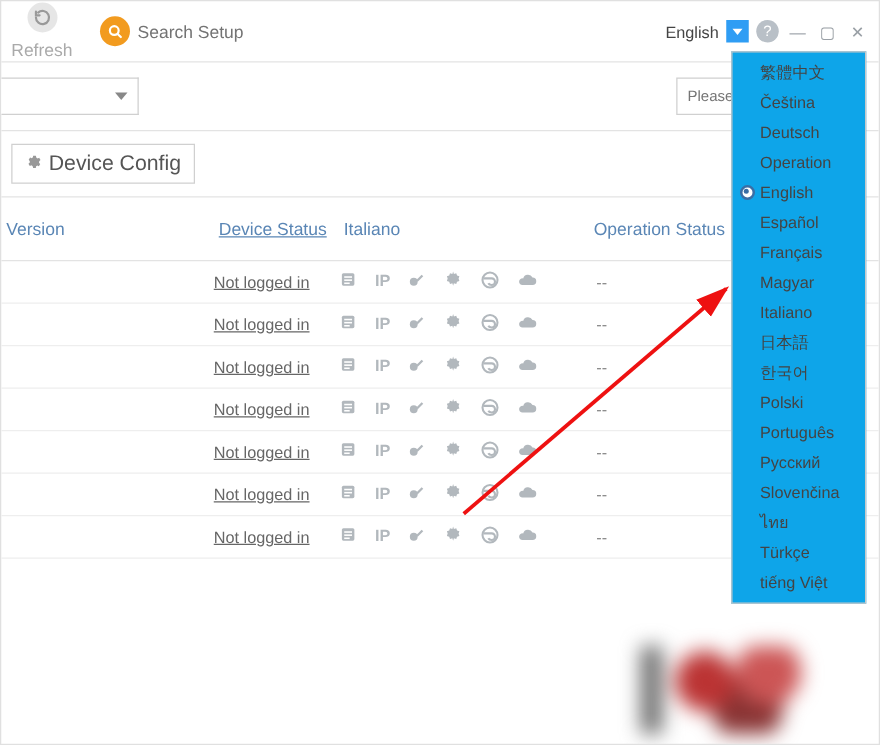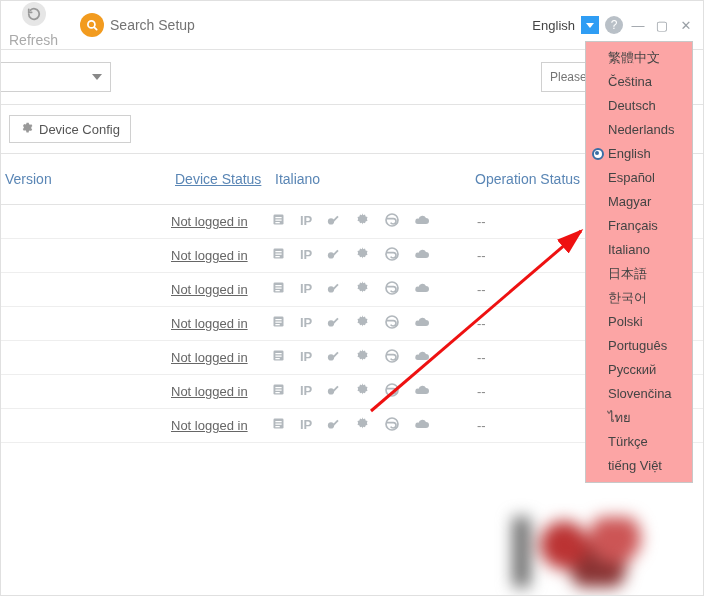--- a/index.html
+++ b/index.html
@@ -22,38 +22,38 @@
   .help { width:18px; height:18px; border-radius:50%; background:#b9c0c7; color:#fff; font-size:12px; display:flex; align-items:center; justify-content:center; }
 
   
   .search-row { height:56px; border-top:1px solid #e3e3e3; border-bottom:1px solid #e3e3e3; display:flex; align-items:center; padding:0 12px; gap:14px; }
   .combo { width:110px; height:30px; border:1px solid #d0d0d0; background:#fff; display:flex; align-items:center; justify-content:flex-end; padding-right:8px; cursor:pointer; border-left:none; margin-left:-12px; }
   .combo .caret { width:0; height:0; border-left:5px solid transparent; border-right:5px solid transparent; border-top:6px solid #888; }
   .keywords { margin-left:auto; width:150px; height:30px; border:1px solid #d0d0d0; font-size:12px; padding:0 8px; color:#888; }
 
   
   .cfg-row { padding:10px 8px; }
-  .dev-cfg { display:inline-flex; align-items:center; gap:6px; border:1px solid #d0d0d0; padding:5px 10px; font-size:13px; color:#555; cursor:pointer; background:#fff; }
+  .dev-cfg { display:inline-flex; align-items:center; gap:6px; border:1px solid #d0d0d0; padding:5px 10px; font-size:17px; color:#555; cursor:pointer; background:#fff; }
   .gear-sm { color:#999; }
 
   
   .thead { display:flex; align-items:center; height:52px; border-top:1px solid #e3e3e3; border-bottom:1px solid #e3e3e3; font-size:14px; color:#5a86b5; padding-left:4px; }
   .col-ver { width:170px; }
   .col-status { width:100px;text-decoration:underline; }
   .col-op { width:200px; }
   .col-opstatus { flex:1; }
 
   .row { display:flex; align-items:center; height:34px; border-bottom:1px solid #eee; font-size:13px; color:#555; padding-left:0; }
   .row .col-status { color:#666; }
   .ops { display:flex; gap:14px; color:#b2b8bd; }
   .ops span { cursor:pointer; font-size:14px; }
   .dash { color:#888; font-size:13px; padding-left:6px; }
 
   
-  .lang-menu { position:absolute; top:40px; right:10px; width:108px; background:#fca5a5; border:1px solid #c8c8c8; padding:4px 0; z-index:50; }
+  .lang-menu { position:absolute; top:40px; right:10px; width:108px; background:#0ea5e9; border:1px solid #c8c8c8; padding:4px 0; z-index:50; }
   .lang-item { display:flex; align-items:center; gap:6px; padding:2px 8px 2px 22px; font-size:13px; color:#444; cursor:pointer; position:relative; line-height:20px; }
   .lang-item.selected::before { content:""; position:absolute; left:6px; top:6px; width:8px; height:8px; border-radius:50%; border:2px solid #3a6ea5; background:#fff; }
   .lang-item.selected::after { content:""; position:absolute; left:9px; top:9px; width:4px; height:4px; border-radius:50%; background:#3a6ea5; }
 
   
   .arrow { position:absolute; left:360px; top:220px; pointer-events:none; }
 
   
   .blur { position:absolute; right:20px; bottom:8px; width:170px; height:70px; filter: blur(8px); }
   .blur .b1 { position:absolute; inset:0; background:
@@ -340,25 +340,25 @@
         </div>
       </div>
       <div class="col-opstatus dash">--</div>
     </div>
   </div>
 
 <div class="lang-menu" id="lang-menu">
     <div class="lang-item">繁體中文</div>
     <div class="lang-item">Čeština</div>
     <div class="lang-item">Deutsch</div>
-    <div class="lang-item">Nederlands</div>
+    <div class="lang-item">Operation</div>
     <div class="lang-item selected">English</div>
     <div class="lang-item">Español</div>
+    <div class="lang-item">Français</div>
     <div class="lang-item">Magyar</div>
-    <div class="lang-item">Français</div>
     <div class="lang-item">Italiano</div>
     <div class="lang-item">日本語</div>
     <div class="lang-item">한국어</div>
     <div class="lang-item">Polski</div>
     <div class="lang-item">Português</div>
     <div class="lang-item">Русский</div>
     <div class="lang-item">Slovenčina</div>
     <div class="lang-item">ไทย</div>
     <div class="lang-item">Türkçe</div>
     <div class="lang-item">tiếng Việt</div>

